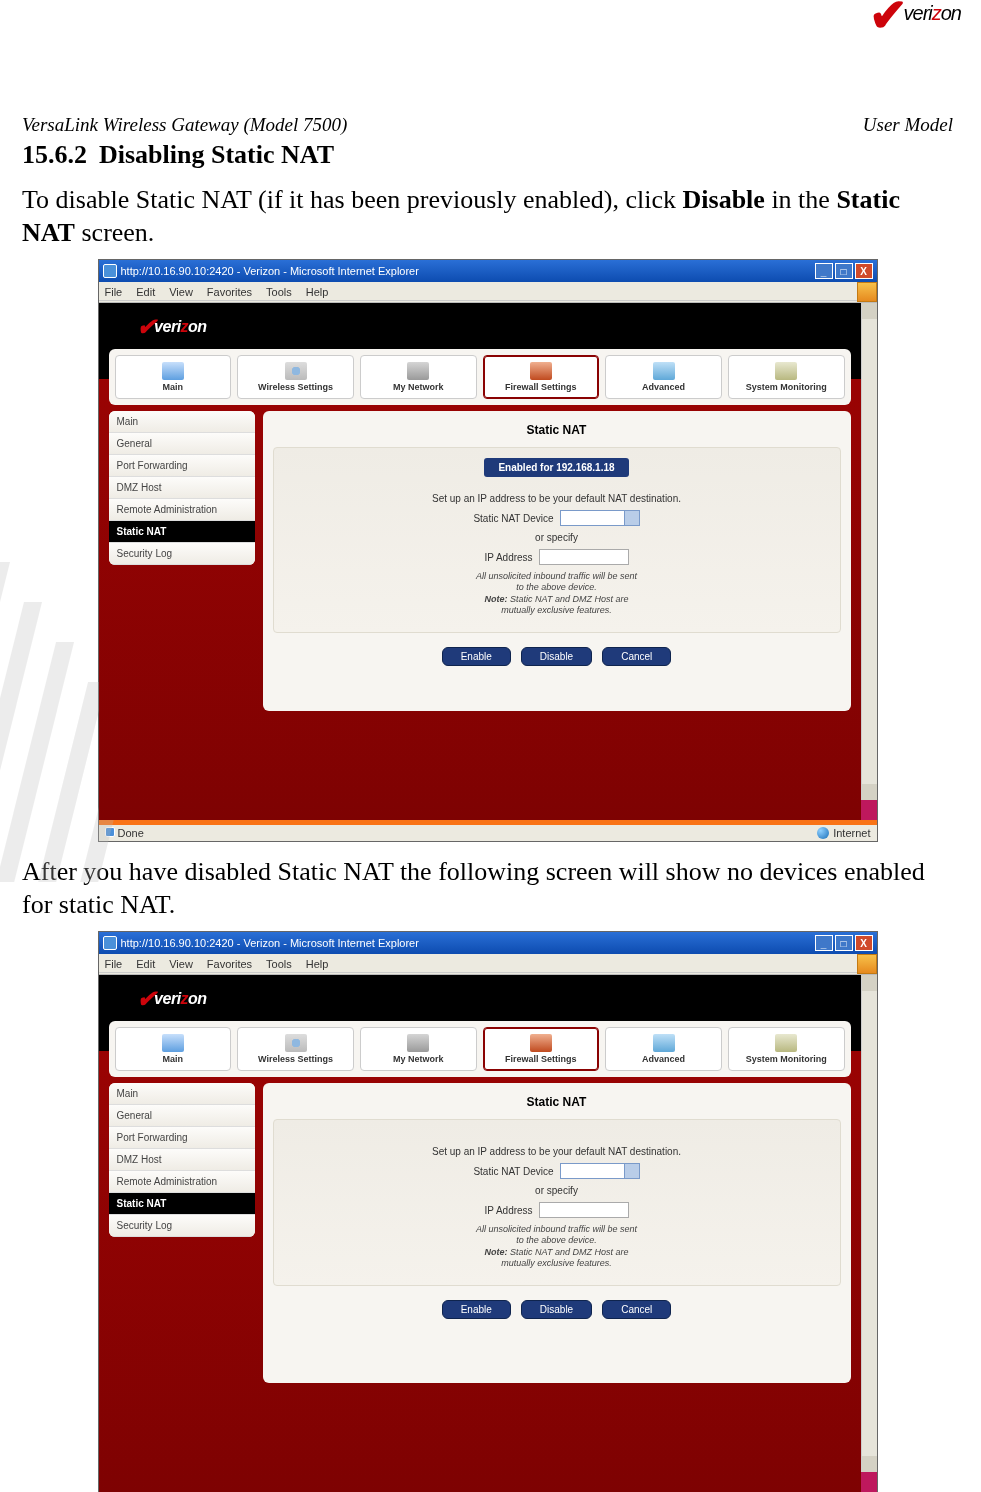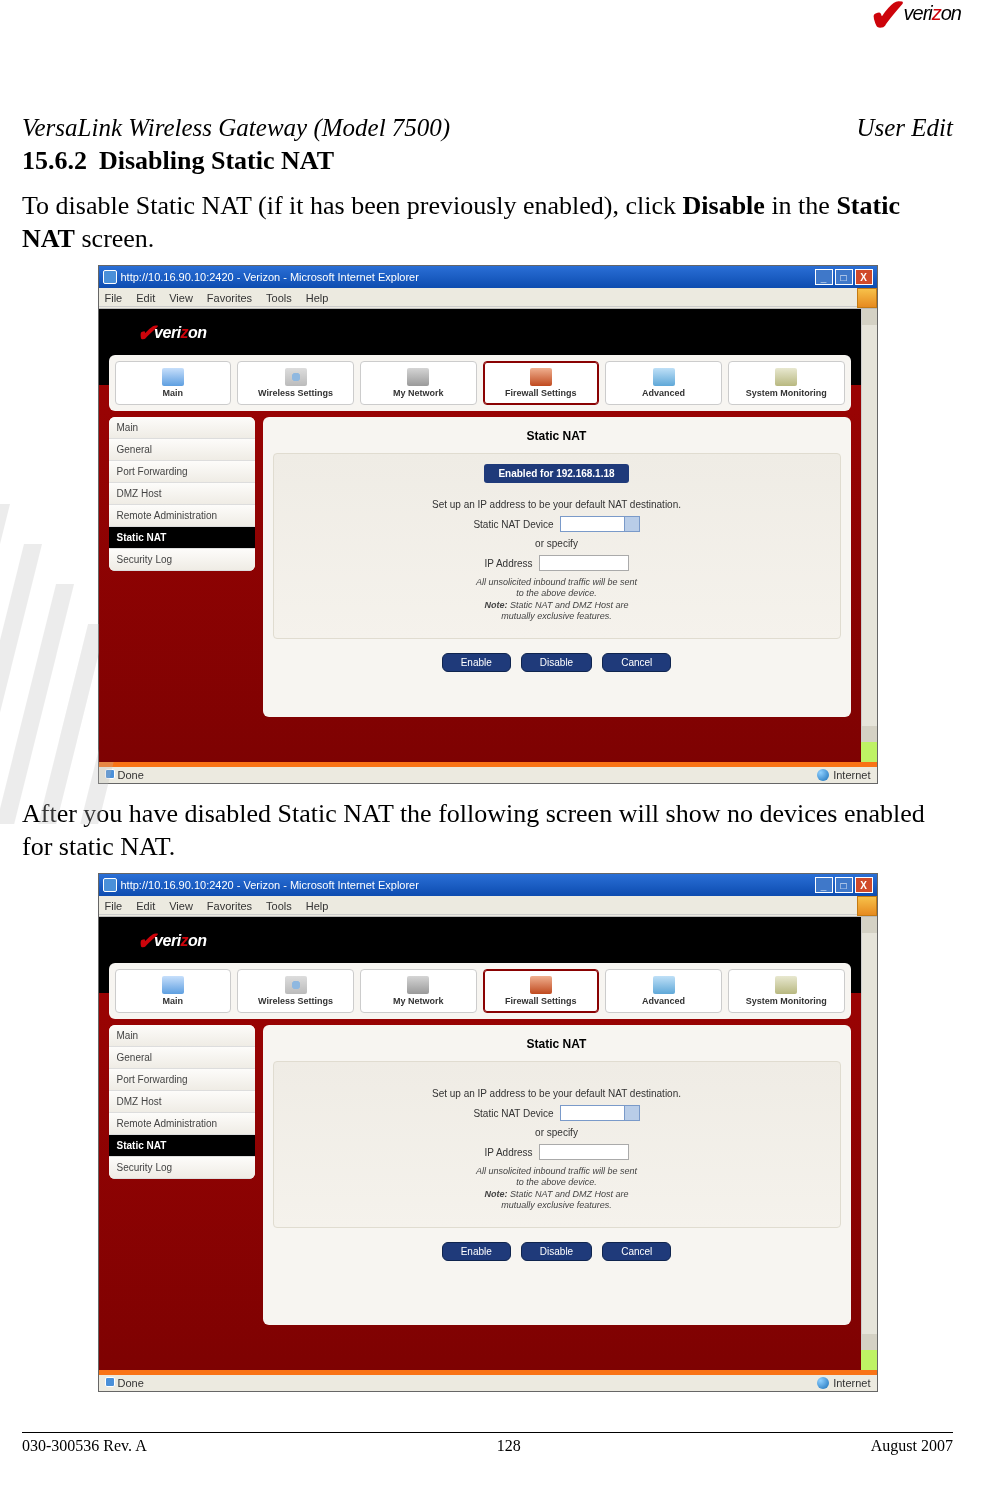--- a/index.html
+++ b/index.html
@@ -12,21 +12,21 @@
     position: relative;
   }
   .page { padding: 18px 28px 10px 22px; }
   .logo-top { position: absolute; top: 2px; right: 20px; }
   .verizon-logo-large {
     display: flex; align-items: flex-start; font-family: Arial, sans-serif;
   }
   .vz-check { color: #cd040b; font-size: 46px; font-weight: bold; line-height: 0.6; margin-right: -4px; }
   .vz-text { font-size: 20px; font-weight: normal; font-style: italic; letter-spacing: -1px; }
   .vz-text .z { color: #cd040b; }
-  .running { display: flex; justify-content: space-between; font-style: italic; font-size: 25px; margin-top: 96px; }
+  .running { display: flex; justify-content: space-between; font-style: italic; font-size: 19px; margin-top: 96px; }
   .h2 { font-size: 26px; font-weight: bold; margin-top: 4px; }
   .h2 .num { margin-right: 12px; }
   .para { font-size: 26px; margin: 14px 0 10px 0; line-height: 1.25; }
   .bold { font-weight: bold; }
   .scr-wrap { display: flex; justify-content: center; margin: 4px 0 14px 0; }
   .screenshot {
     width: 780px; border: 1px solid #666; font-family: Tahoma, Arial, sans-serif;
     font-size: 11px; background: #fff;
   }
   .titlebar {
@@ -37,21 +37,21 @@
   .titlebar .left { display: flex; align-items: center; gap: 4px; }
   .ie-icon { width:14px; height:14px; background:#4a90d9; border:1px solid #fff; border-radius:2px; display:inline-block; }
   .winbtns { display:flex; gap:2px; }
   .winbtn { width:18px; height:16px; display:flex; align-items:center; justify-content:center; font-size:10px; font-weight:bold; border:1px solid #fff; }
   .winbtn.min, .winbtn.max { background:#3f78c9; color:#fff; }
   .winbtn.close { background:#d04a2a; color:#fff; }
   .menubar { background:#eceae0; padding:2px 6px; display:flex; gap:14px; color:#333; border-bottom:1px solid #ccc; }
   .menubar span { }
   .throbber { width:20px; height:20px; background:linear-gradient(#f7c14a,#e68a1f); margin-left:auto; border:1px solid #c47a12; }
   .addr-throb { display:flex; align-items:center; background:#eceae0; }
-  .browser-body { background:#bef264; height: 454px; position:relative; overflow:hidden; border-top:1px solid #bbb; }
+  .browser-body { background:#be185d; height: 518px; position:relative; overflow:hidden; border-top:1px solid #bbb; }
   .scrollbar-v { position:absolute; right:0; top:0; bottom:20px; width:16px; background:#e6e4da; border-left:1px solid #ccc; }
   .scrollbar-v::before, .scrollbar-v::after { content:''; position:absolute; left:0; right:0; height:16px; background:#d4d1c4; }
   .scrollbar-v::before { top:0; } .scrollbar-v::after { bottom:0; }
   .statusbar { background:#eceae0; border-top:5px solid #f97316; padding:2px 6px; display:flex; justify-content:space-between; align-items:center; color:#333; }
   .statusbar .right { display:flex; align-items:center; gap:4px; }
   .globe { width:12px; height:12px; border-radius:50%; background:radial-gradient(circle at 30% 30%, #8fd0ff, #1a6fb8); display:inline-block; }
   .app {
     position:absolute; left:0; right:16px; top:0; padding: 6px 10px 10px 10px;
     background: linear-gradient(#000000 0%, #000 76px, #9a0303 76px, #7e0202 100%);
     min-height: 100%;
@@ -123,21 +123,21 @@
     <div class="verizon-logo-large">
       <span class="vz-check">✔</span>
       <span class="vz-text">
         <span>veri</span><span class="z">z</span><span>on</span>
       </span>
     </div>
   </div>
 
   <div class="running">
     <span>VersaLink Wireless Gateway (Model 7500)</span>
-    <span>User Edit</span>
+    <span>User Model</span>
   </div>
 
   <h2 class="h2">
     <span class="num">15.6.2</span><span>Disabling Static NAT</span>
   </h2>
 
   <p class="para">
     <span>To disable Static NAT (if it has been previously enabled), click </span><span class="bold">Disable</span><span> in the </span><span class="bold">Static NAT</span><span> screen.</span>
   </p>
 

